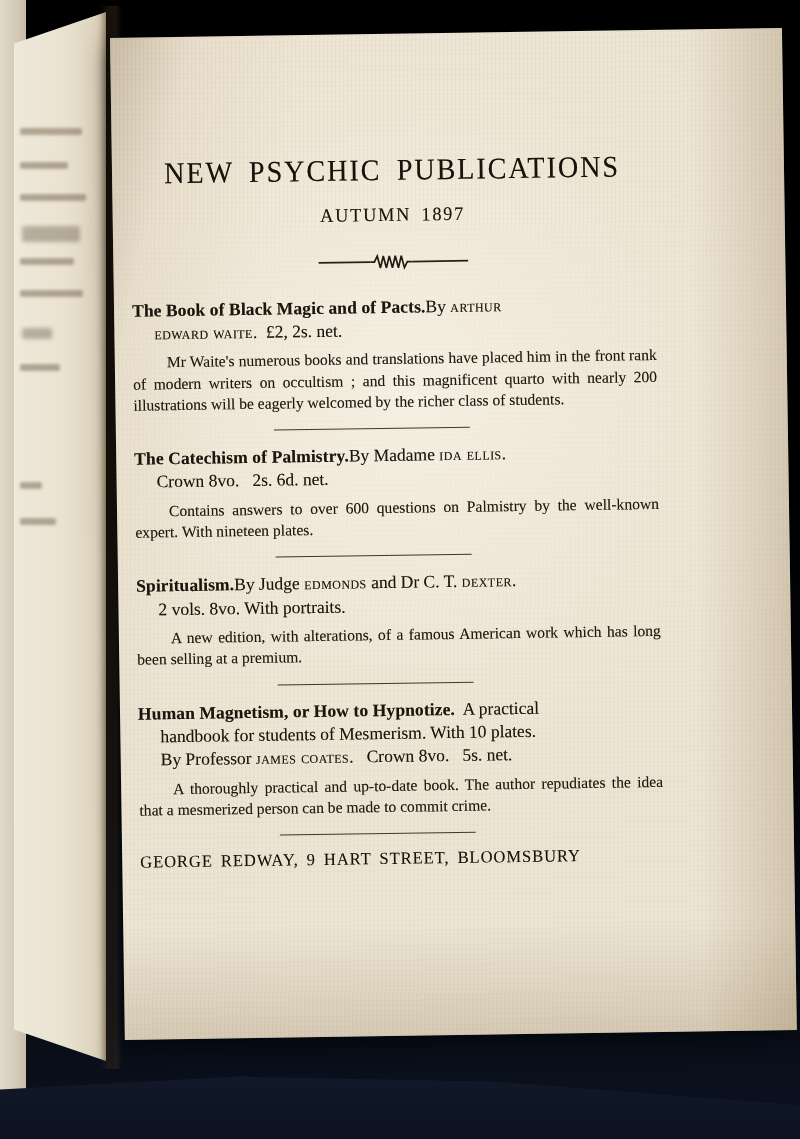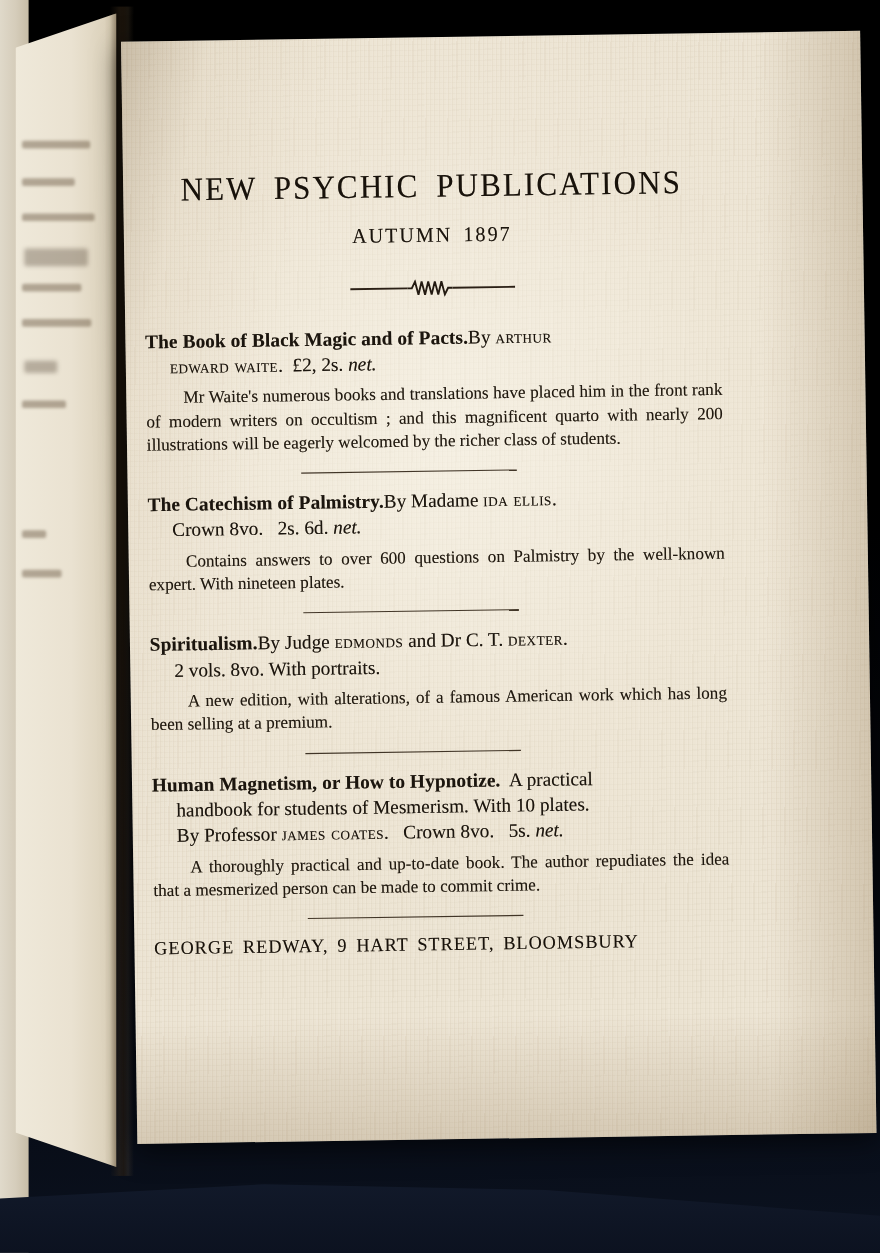--- a/index.html
+++ b/index.html
@@ -189,21 +189,21 @@
   .entry-head .cont {
     display: block;
     padding-left: 22px;
   }
   .sc {
     font-variant: small-caps;
     text-transform: lowercase;
     letter-spacing: .45px;
   }
   .sc::first-letter { text-transform: uppercase; }
-  .it { font-style: italic; }
+  .it { }
 
   .entry-body {
     font-size: 15.6px;
     line-height: 1.36;
     margin: 6px 0 0 0;
     text-indent: 34px;
     text-align: justify;
     text-justify: inter-word;
     color: #201910;
   }

